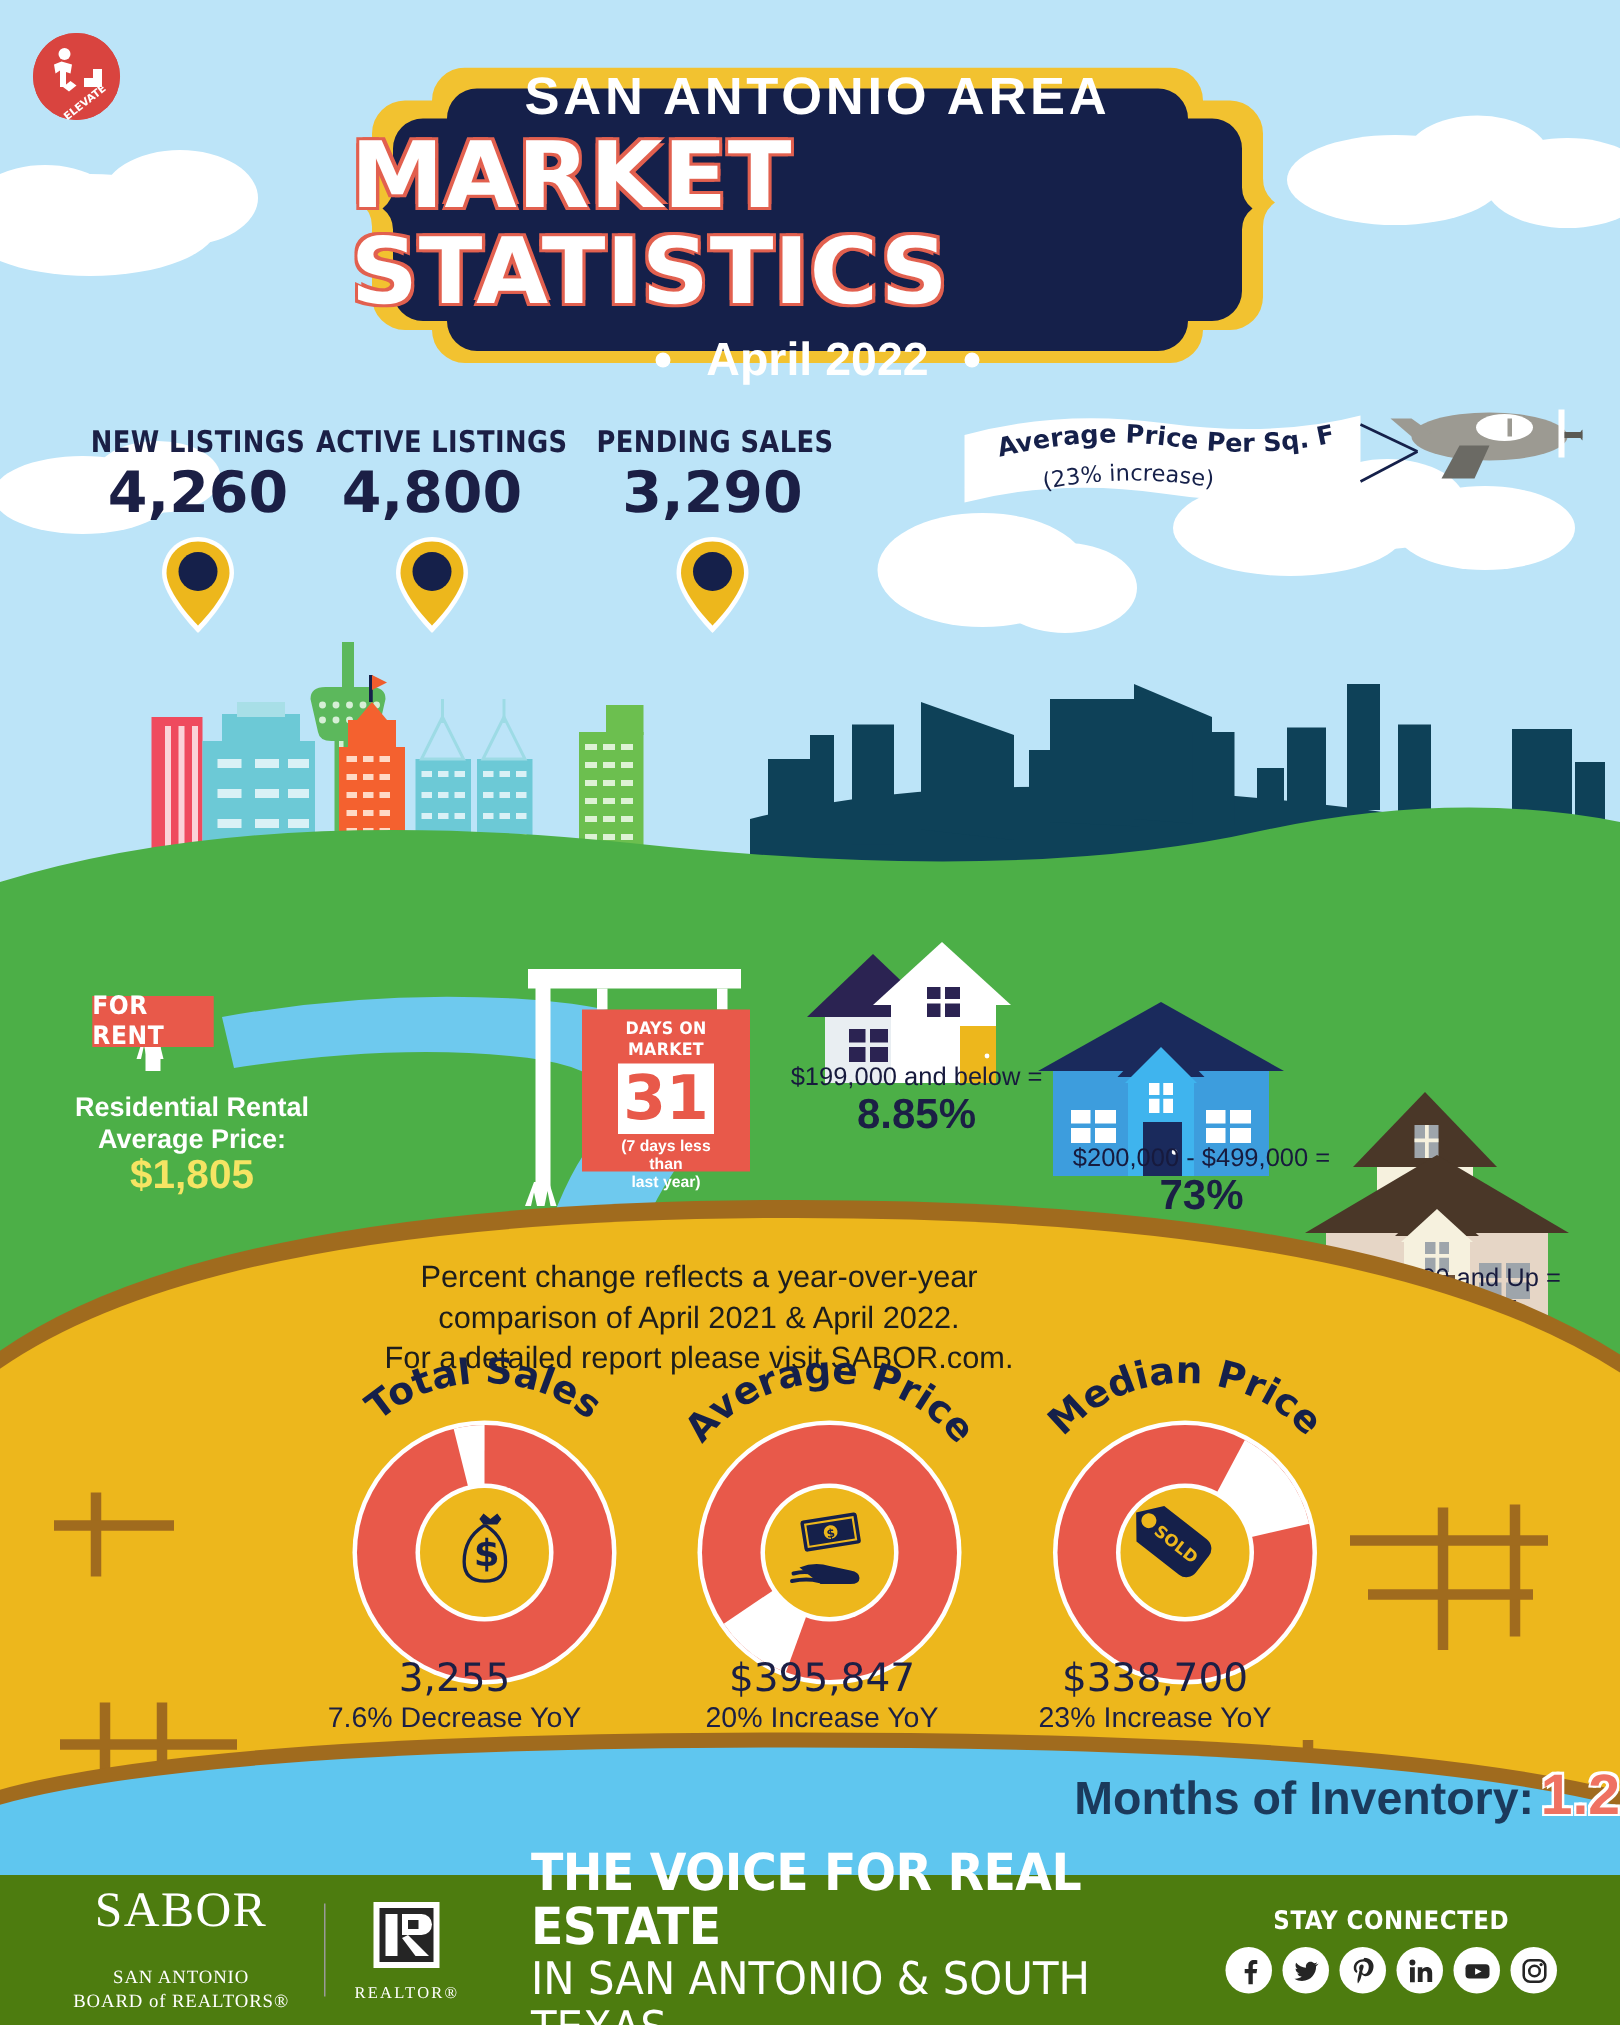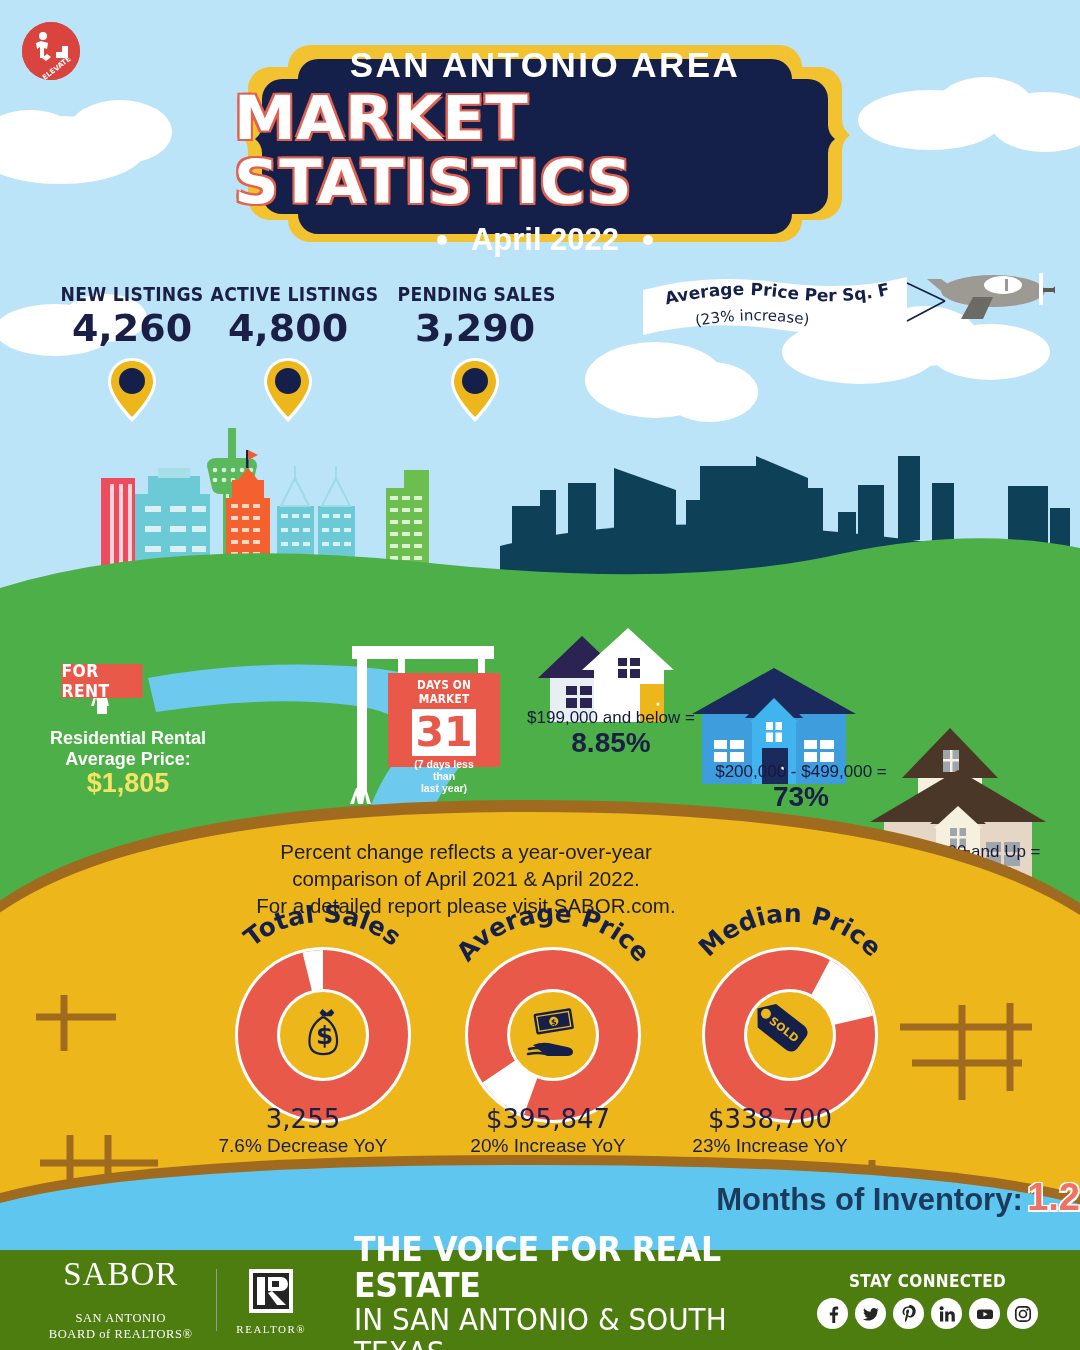--- a/index.html
+++ b/index.html
@@ -48,21 +48,21 @@
   .forrent-box{width:88px;height:34px;background:#e8594a;color:#fff;font-size:17px;
     font-weight:bold;display:flex;align-items:center;justify-content:center;
     font-family:"DejaVu Sans",sans-serif;transform:scaleX(0.92);letter-spacing:.4px;}
   .forrent-post{width:10px;height:16px;background:#fff;margin:0 auto;}
   .rent-cap{position:absolute;left:28px;top:728px;width:200px;text-align:center;
     color:#fff;font-size:18px;font-weight:bold;line-height:1.18;}
   .rent-val{position:absolute;left:28px;top:768px;width:200px;text-align:center;
     color:#f5e463;font-size:27px;font-weight:bold;}
 
   
-  .dom{position:absolute;left:388px;top:673px;width:112px;height:94px;background:#e8594a;
+  .dom{position:absolute;left:388px;top:673px;width:112px;height:108px;background:#e8594a;
     padding:5px 22px;text-align:center;}
   .dom-t{color:#fff;font-size:11.5px;font-weight:bold;font-family:"DejaVu Sans",sans-serif;
     transform:scaleX(0.92);letter-spacing:.2px;}
   .dom-box{background:#fff;height:47px;margin:3px 2px 2px;display:flex;align-items:center;
     justify-content:center;}
   .dom-n{color:#e8594a;font-size:41px;font-weight:bold;line-height:1;
     font-family:"DejaVu Sans",sans-serif;}
   .dom-s{color:#fff;font-size:10.5px;font-weight:bold;line-height:1.15;margin-top:1px;}
 
   

